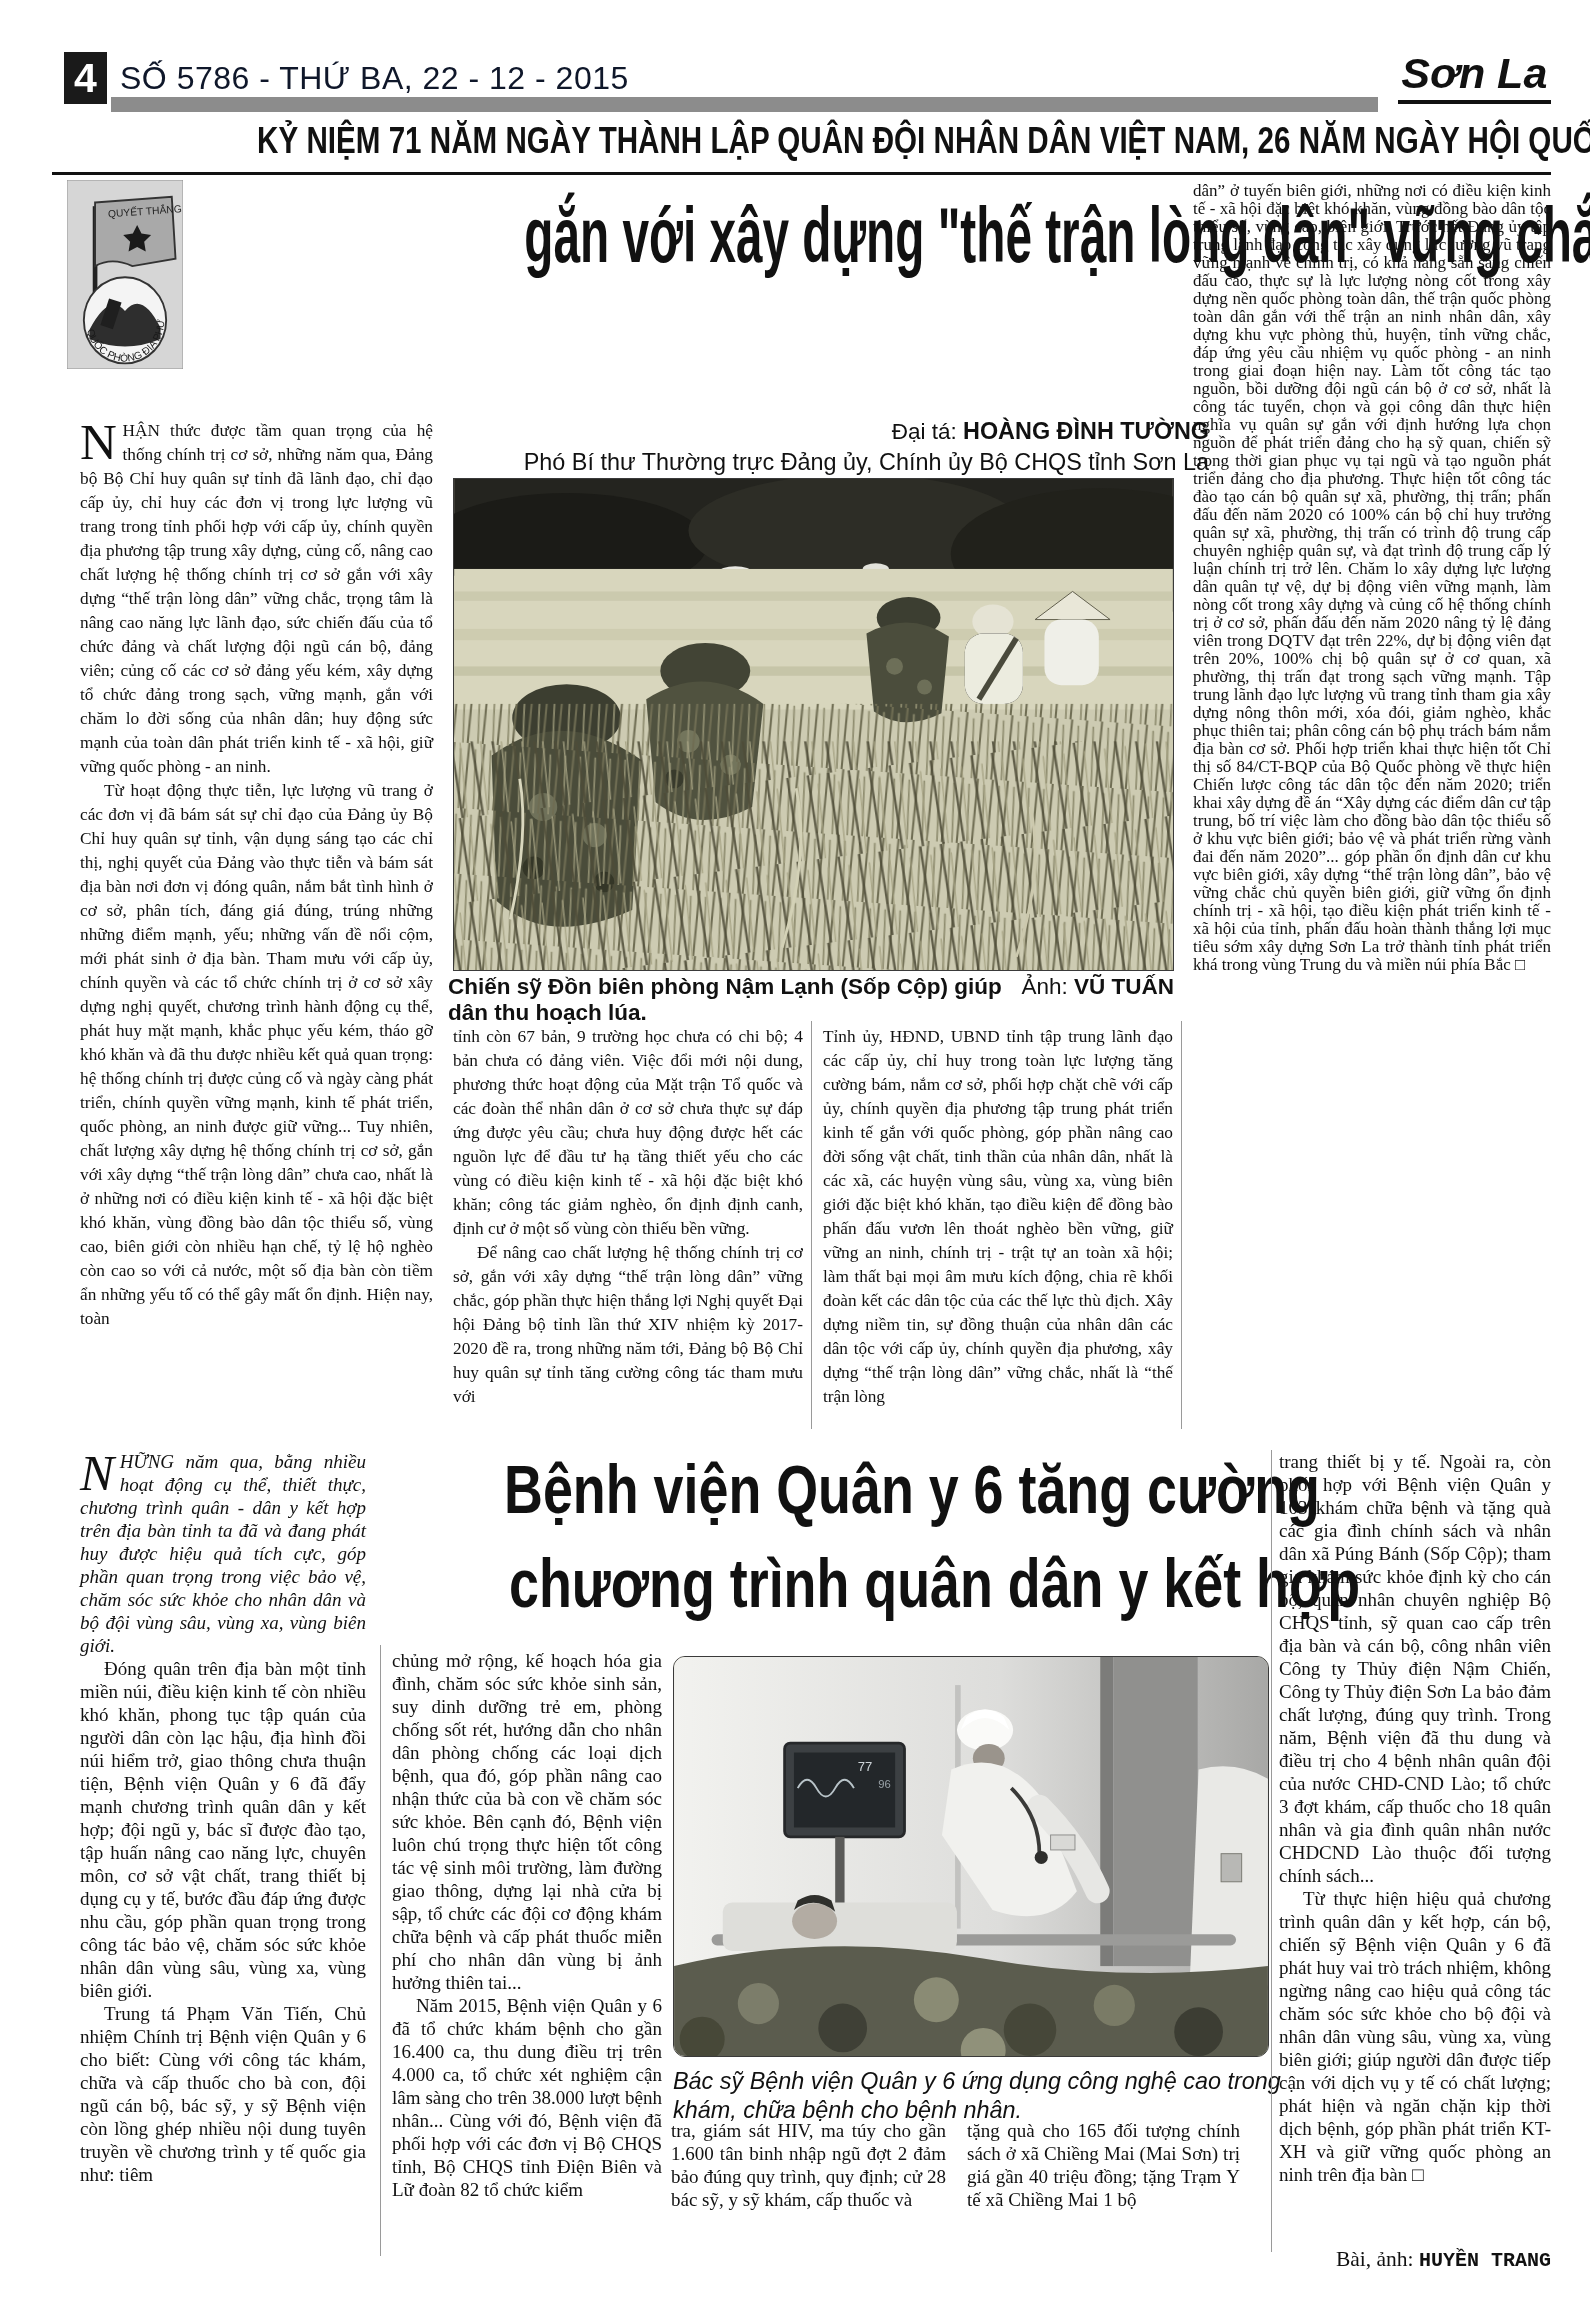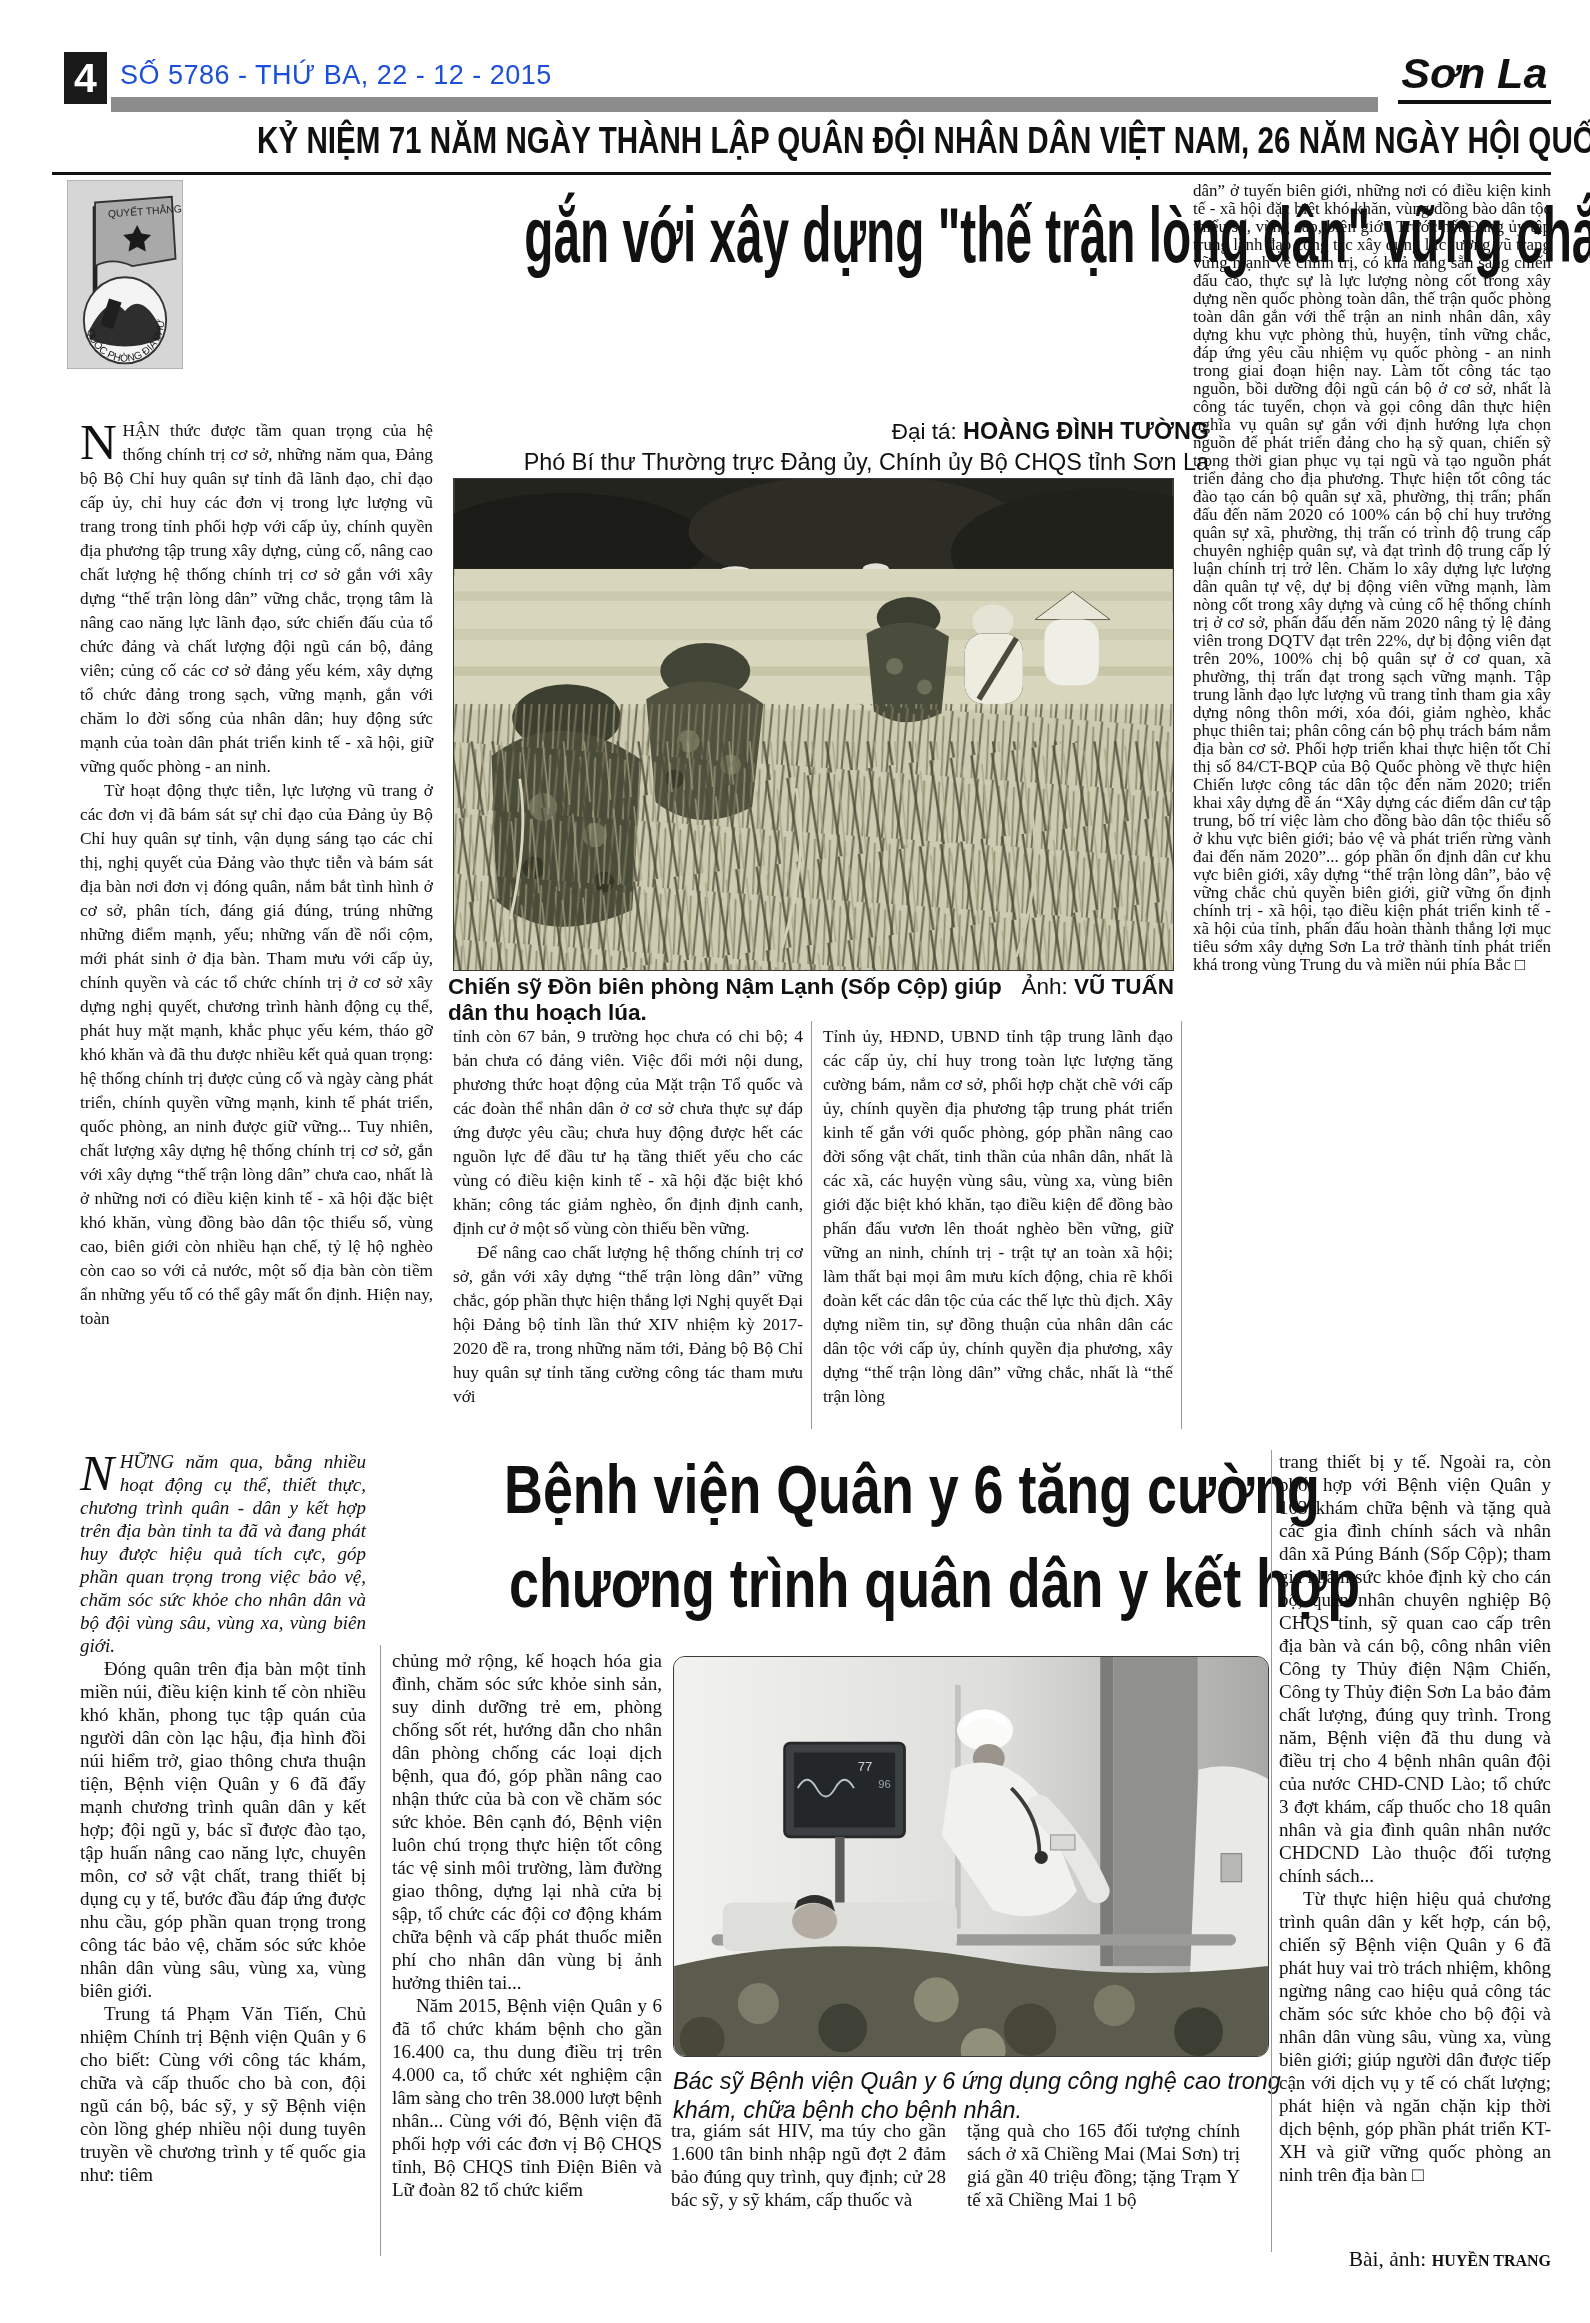--- a/index.html
+++ b/index.html
@@ -3,22 +3,22 @@
 <meta charset="utf-8">
 <style>
   html,body{margin:0;padding:0;background:#e9e9e9;}
   #page{position:relative;width:1591px;height:2324px;background:#fff;overflow:hidden;
         font-family:"Liberation Serif",serif;color:#111;}
   .abs{position:absolute;}
   
   #pgnum{left:64px;top:52px;width:43px;height:52px;background:#1a1a1a;color:#fff;
          font-family:"Liberation Sans",sans-serif;font-weight:bold;font-size:41px;
          display:flex;align-items:center;justify-content:center;}
-  #issue{left:120px;top:60px;font-family:"Liberation Sans",sans-serif;font-size:27px;
-         letter-spacing:0.5px;color:#1d4ed8;}
+  #issue{left:120px;top:60px;font-family:"Liberation Sans",sans-serif;font-size:32px;
+         letter-spacing:0.5px;color:#0f172a;}
   #graybar{left:111px;top:97px;width:1267px;height:15px;background:#8c8c8c;}
   #masthead{right:40px;top:49px;font-family:"Liberation Sans",sans-serif;font-weight:bold;
             font-style:italic;font-size:43px;border-bottom:4.7px solid #111;padding:0 3.7px 1.9px 3.7px;}
   
   #banner{left:52px;top:120px;width:1499px;height:51px;text-align:center;}
   #banner span{display:inline-block;white-space:nowrap;transform:scaleX(.8);transform-origin:center;
       font-family:"Liberation Sans",sans-serif;font-weight:bold;font-size:37px;letter-spacing:0;}
   #banner-rule{left:52px;top:172px;width:1499px;height:2.8px;background:#111;}
   
   .hl-line{text-align:center;white-space:nowrap;}
@@ -61,21 +61,21 @@
   #a2-col3{left:671px;top:2119px;width:275px;height:103px;}
   #a2-col4{left:967px;top:2119px;width:273px;height:103px;}
   #a2-col5{left:1279px;top:1450px;width:272px;height:793px;}
   .indent{text-indent:24px;}
   .ital{font-style:italic;}
   p.dropcap::first-letter{float:left;font-size:51px;line-height:41px;padding:2.8px 5.6px 0 0;}
   
   .vrule{width:0.9px;background:#9a9a9a;}
   
   #a2-credit{left:1270px;top:2247px;width:281px;text-align:right;font-size:21.5px;}
-  #a2-credit b{font-family:Liberation Serif, serif;font-size:16px;}
+  #a2-credit b{font-family:Liberation Mono, monospace;font-size:20px;}
 </style>
 </head>
 <body>
 
 <div id="page">
 
   <div class="abs" id="pgnum">4</div>
   <div class="abs" id="issue">SỐ 5786 - THỨ BA, 22 - 12 - 2015</div>
   <div class="abs" id="graybar"></div>
   <div class="abs" id="masthead">Sơn La</div>

